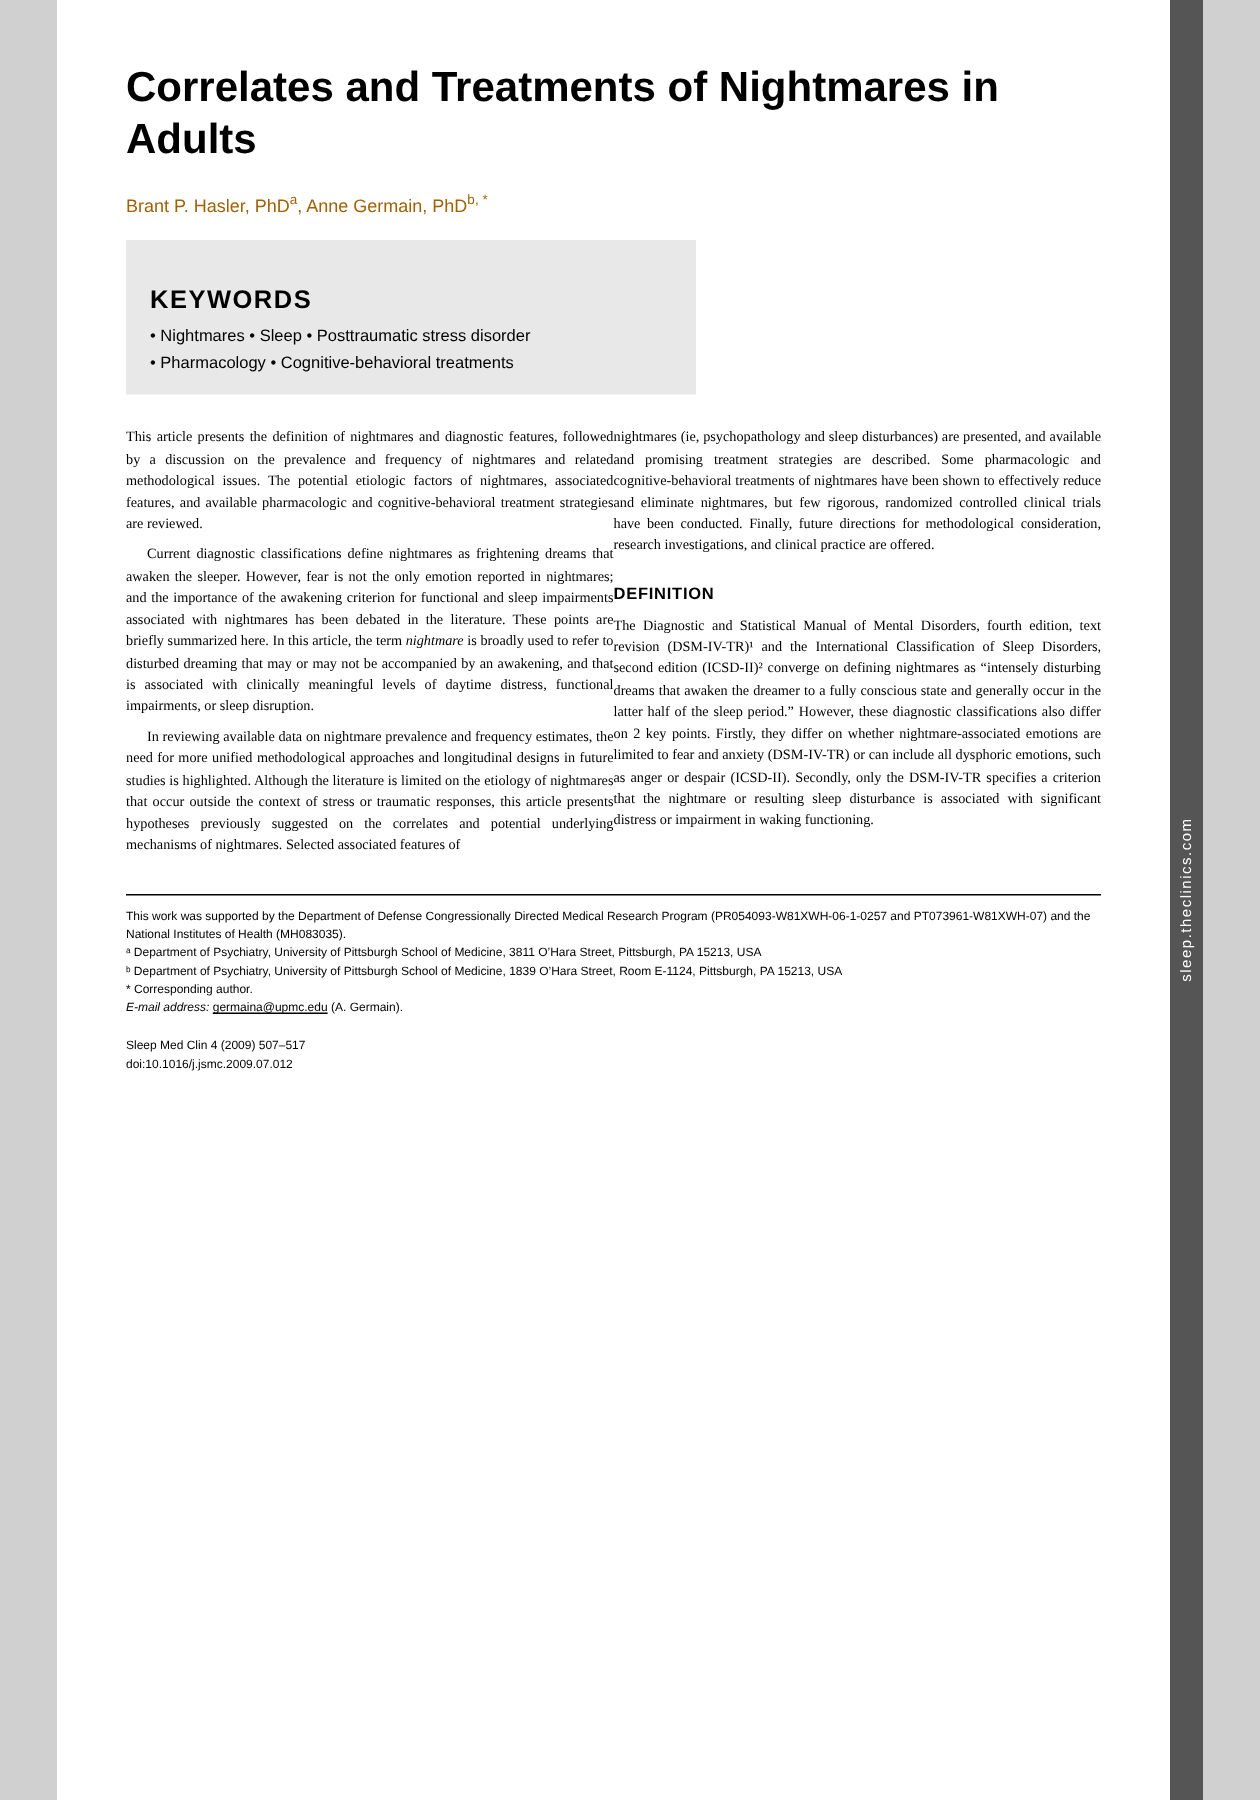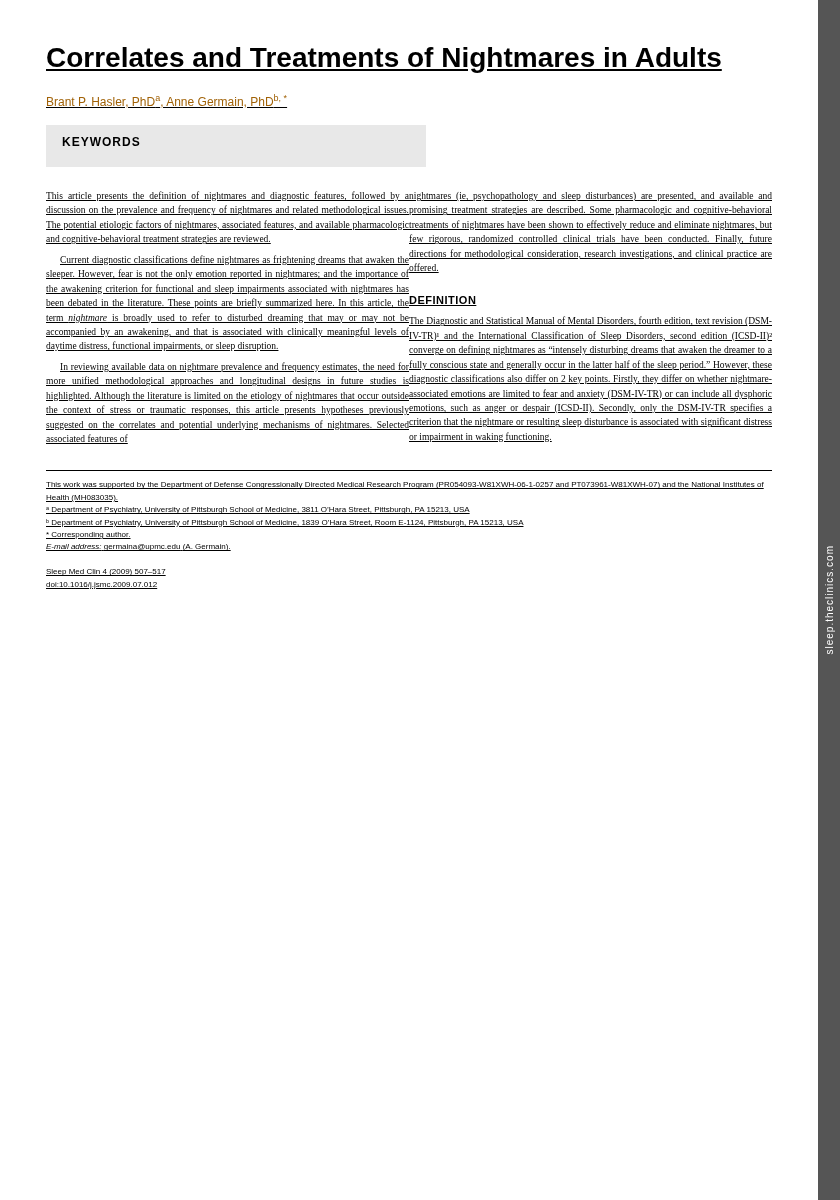--- a/index.html
+++ b/index.html
@@ -6,25 +6,24 @@
     body {
       background: #d0d0d0;
       display: flex;
       justify-content: center;
       align-items: flex-start;
       min-height: 1200px;
       font-family: 'Times New Roman', Times, serif;
     }
     .page-wrapper {
       position: relative;
-      width: 840px;
+      width: 764px;
       min-height: 1200px;
       background: #fff;
       display: flex;
-      text-decoration: underline;
     }
     .side-tab {
       position: absolute;
       right: 0;
       top: 0;
       bottom: 0;
       width: 22px;
       background: #555;
       display: flex;
       align-items: center;
@@ -66,24 +65,25 @@
       border: none;
       padding: 10px 16px 12px 16px;
       margin-bottom: 22px;
       display: inline-block;
       min-width: 380px;
       max-width: 420px;
     }
     .keywords-title {
       font-family: Arial, sans-serif;
       font-weight: bold;
-      font-size: 12px;
+      font-size: 17px;
       letter-spacing: 1px;
       margin-bottom: 6px;
       color: #000;
+      margin-top: 20px;
     }
     .keywords-list {
       font-size: 11px;
       font-family: Arial, sans-serif;
       color: #000;
       line-height: 1.6;
     }
     .two-col {
       display: flex;
       margin-bottom: 10px;
@@ -138,20 +138,24 @@
   <div class="page-content">
 
     <div class="title">Correlates and Treatments of Nightmares in Adults</div>
 
     <div class="authors">
       <span>Brant P. Hasler, PhD</span><sup>a</sup><span>, Anne Germain, PhD</span><sup>b,&nbsp;*</sup>
     </div>
 
     <div class="keywords-box">
       <div class="keywords-title">KEYWORDS</div>
+      <div class="keywords-list">
+        <div>• Nightmares • Sleep • Posttraumatic stress disorder</div>
+        <div>• Pharmacology • Cognitive-behavioral treatments</div>
+      </div>
     </div>
 
     <div class="two-col">
       <div class="col">
         <p>This article presents the definition of nightmares and diagnostic features, followed by a discussion on the prevalence and frequency of nightmares and related methodological issues. The potential etiologic factors of nightmares, associated features, and available pharmacologic and cognitive-behavioral treatment strategies are reviewed.</p>
         <p class="indent">Current diagnostic classifications define nightmares as frightening dreams that awaken the sleeper. However, fear is not the only emotion reported in nightmares; and the importance of the awakening criterion for functional and sleep impairments associated with nightmares has been debated in the literature. These points are briefly summarized here. In this article, the term <span class="italic">nightmare</span> is broadly used to refer to disturbed dreaming that may or may not be accompanied by an awakening, and that is associated with clinically meaningful levels of daytime distress, functional impairments, or sleep disruption.</p>
         <p class="indent">In reviewing available data on nightmare prevalence and frequency estimates, the need for more unified methodological approaches and longitudinal designs in future studies is highlighted. Although the literature is limited on the etiology of nightmares that occur outside the context of stress or traumatic responses, this article presents hypotheses previously suggested on the correlates and potential underlying mechanisms of nightmares. Selected associated features of</p>
       </div>
       <div class="col">
         <p>nightmares (ie, psychopathology and sleep disturbances) are presented, and available and promising treatment strategies are described. Some pharmacologic and cognitive-behavioral treatments of nightmares have been shown to effectively reduce and eliminate nightmares, but few rigorous, randomized controlled clinical trials have been conducted. Finally, future directions for methodological consideration, research investigations, and clinical practice are offered.</p>

